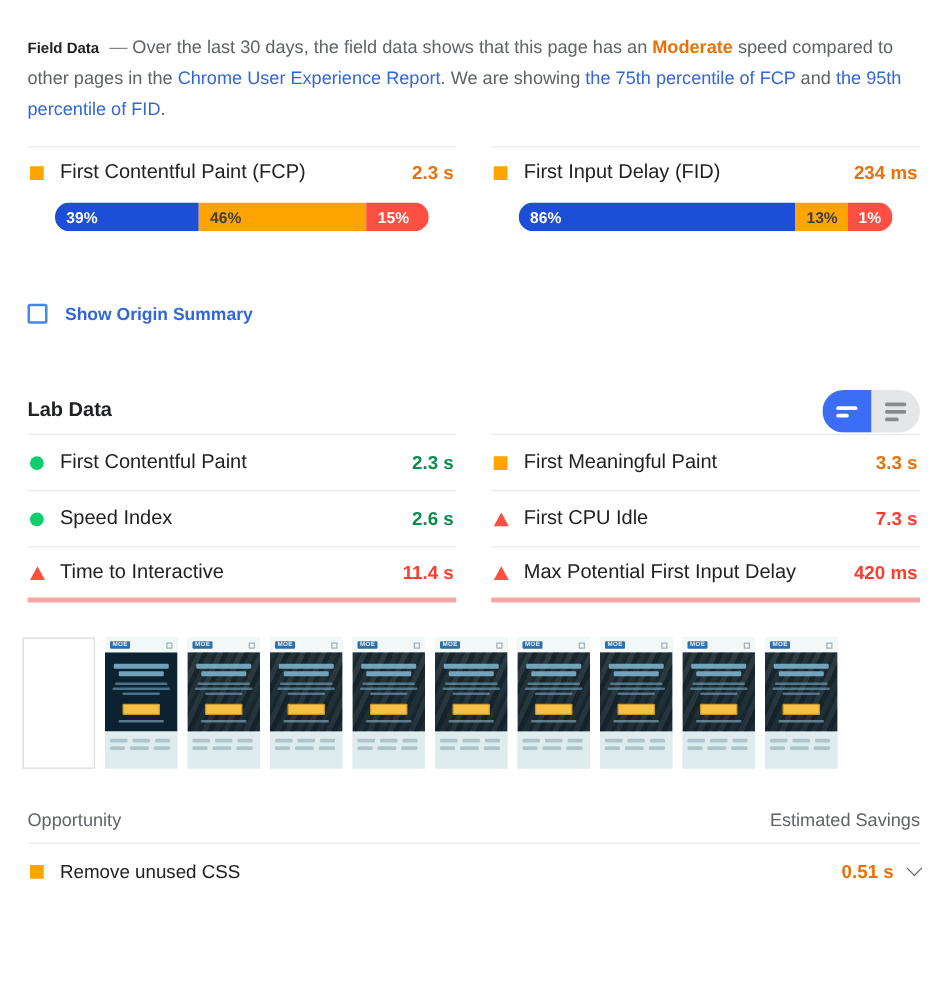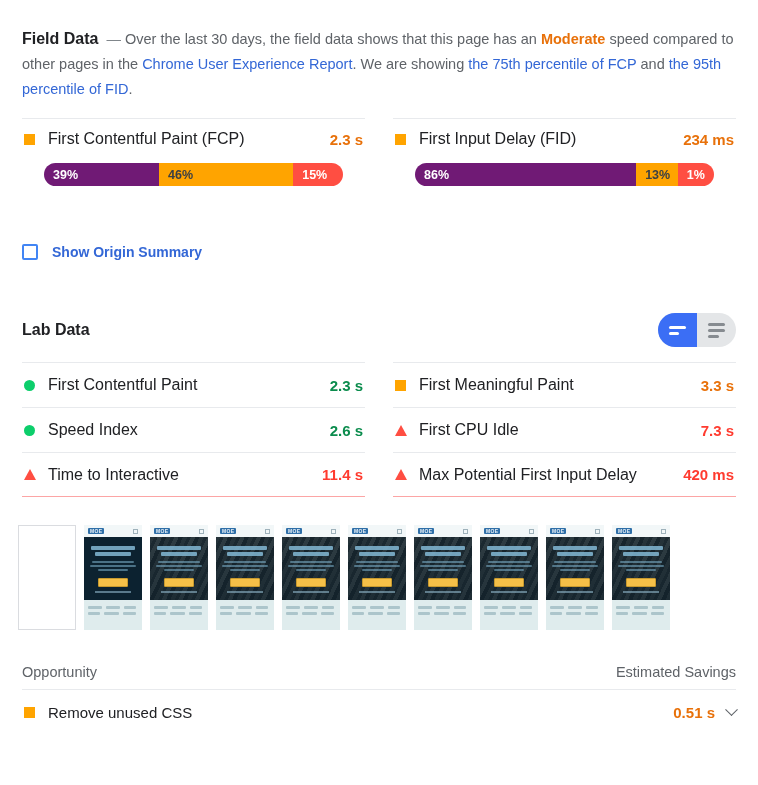--- a/index.html
+++ b/index.html
@@ -19,21 +19,21 @@
 
   
   .section-intro {
     padding: 0 22px;
     font-size: 14.5px;
     line-height: 25px;
     color: #5f6368;
   }
   .section-intro .section-title {
     font-weight: bold;
-    font-size: 16px;
+    font-size: 12px;
     color: #202124;
     margin-right: 8px;
   }
   .section-intro .dash { color: #80868b; }
   .link { color: #3367d6; text-decoration: none; }
   .moderate { color: #e8710a; font-weight: bold; }
 
   
   .cols {
     display: flex;
@@ -99,21 +99,21 @@
     height: 23px;
     display: flex;
     align-items: center;
     font-size: 12.5px;
     font-weight: bold;
     padding-left: 9px;
     color: #ffffff;
     white-space: nowrap;
     overflow: hidden;
   }
-  .seg.good { background: #701a75; }
+  .seg.good { background: #1d4ed8; }
   .seg.avg  { background: #ffa400; color: #3c4043; }
   .seg.poor { background: #ff4e42; }
 
   
   .origin-row {
     display: flex;
     align-items: center;
     padding: 0 22px;
     margin-top: 44px;
   }
@@ -153,29 +153,29 @@
     width: 39px; height: 34px;
     display: flex; align-items: center; justify-content: center;
   }
   .toggle-half.active { background: #3b6ef5; }
   .tg-lines { display: flex; flex-direction: column; gap: 3px; align-items: flex-start; }
   .tg-lines i { display: block; height: 3px; border-radius: 2px; }
   .tg-lines.white i { background: #ffffff; }
   .tg-lines.grey  i { background: #868b90; }
 
   
-  .lab-rows { margin-top: 14px; }
+  .lab-rows { }
   .lab-row {
     display: flex;
     align-items: center;
     height: 45px;
     border-top: 1px solid #e8eaed;
     padding: 0 2px;
   }
-  .lab-row.last { border-bottom: 1px solid #fca5a5; }
+  .lab-row.last { border-bottom: 4px solid #fca5a5; }
 
   
   .filmstrip {
     display: flex;
     gap: 8px;
     padding: 0 18px;
     margin-top: 28px;
     height: 108px;
   }
   .thumb {

